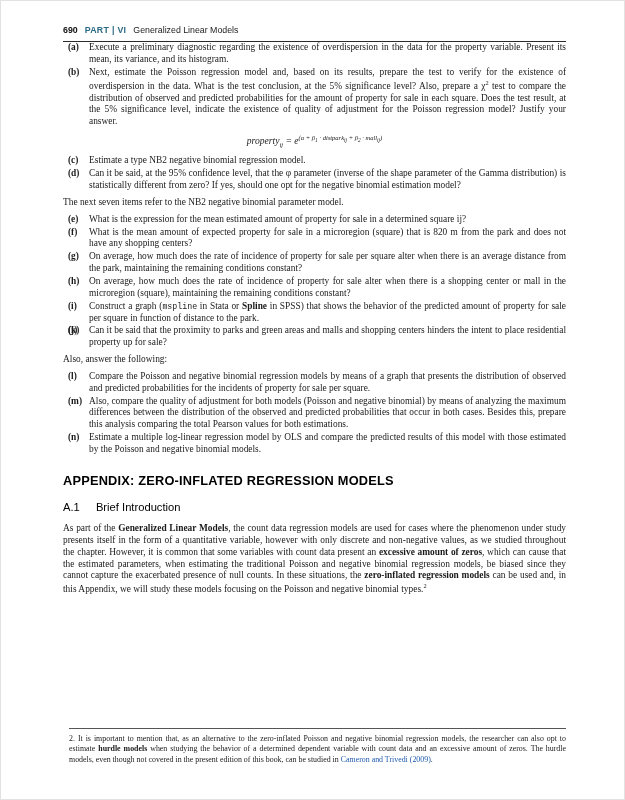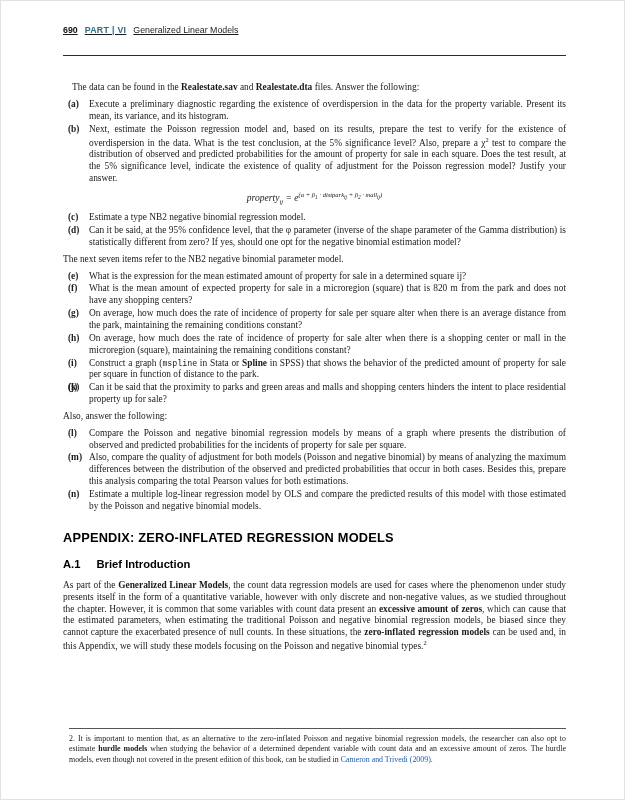--- a/index.html
+++ b/index.html
@@ -12,21 +12,21 @@
     font-size:9.4px; line-height:1.26; color:#1a1a1a;
     overflow:hidden;
     border:1px solid #e2e2e2;
   }
   
   .running-head {
     font-family:"Liberation Sans", sans-serif;
     font-size:8.8px;
     display:flex; align-items:baseline; gap:7px;
     border-bottom:1px solid #2b2b2b;
-    padding-bottom:19px; margin-bottom:26px;text-decoration:underline;
+    padding-bottom:5px; 
   }
   .page-num { font-weight:bold; color:#111; }
   .part-label { font-weight:bold; color:#2b6a84; letter-spacing:0.3px; }
   .chapter-title { color:#222; }
 
   .intro { margin:0 0 5px 0; text-indent:9px; text-align:justify; }
 
   .item { position:relative; padding-left:26px; margin:0 0 1px 0; text-align:justify; }
   .item .ilabel { position:absolute; left:5px; top:0; font-weight:bold; }
 
@@ -34,21 +34,21 @@
 
   .para { margin:5px 0 5px 0; text-align:justify; }
 
   .appendix-heading {
     font-family:Liberation Sans, sans-serif;
     font-weight:bold; font-size:12.8px; letter-spacing:0.2px;
     color:#000; margin:17px 0 11px 0;
   }
   .section-heading {
     font-family:"Liberation Sans", sans-serif;
-    font-weight:bold; font-size:11.2px; color:#000;
+    font-weight:normal; font-size:11.2px; color:#000;
     margin:0 0 9px 0;
   }
   .section-heading .sec-num { margin-right:13px; }
 
   .apara { margin:0; text-align:justify; }
 
   .footnote-block { position:absolute; left:68px; right:58px; bottom:34px; }
   .footnote-rule { border-top:1px solid #555; margin-bottom:5px; }
   .footnote { font-size:7.9px; line-height:1.32; margin:0; text-align:justify; color:#1a1a1a; }
   .footnote a.cite { color:#1f5bad; text-decoration:none; cursor:pointer; }
@@ -65,21 +65,20 @@
 <body>
 
 <div class="page">
 
   <header class="running-head">
     <span class="page-num">690</span>
     <span class="part-label">PART | VI</span>
     <span class="chapter-title">Generalized Linear Models</span>
   </header>
 
-  <p class="intro"><span>The data can be found in the </span><span class="run-b">Realestate.sav</span><span> and </span><span class="run-b">Realestate.dta</span><span> files. Answer the following:</span></p>
 
   <div class="item">
     <span class="ilabel">(a)</span>
     <span class="itext"><span>Execute a preliminary diagnostic regarding the existence of overdispersion in the data for the </span><span class="run-i">property</span><span> variable. Present its mean, its variance, and its histogram.</span></span>
   </div>
 
   <div class="item">
     <span class="ilabel">(b)</span>
     <span class="itext"><span>Next, estimate the Poisson regression model and, based on its results, prepare the test to verify for the existence of overdispersion in the data. What is the test conclusion, at the 5% significance level? Also, prepare a </span><span class="run-i">χ</span><span class="run-sup">2</span><span> test to compare the distribution of observed and predicted probabilities for the amount of property for sale in each square. Does the test result, at the 5% significance level, indicate the existence of quality of adjustment for the Poisson regression model? Justify your answer.</span></span>
   </div>
@@ -129,21 +128,21 @@
 
   <div class="item">
     <span class="ilabel">(k)</span>
     <span class="itext"><span>Can it be said that the proximity to parks and green areas and malls and shopping centers hinders the intent to place residential property up for sale?</span></span>
   </div>
 
   <p class="para">Also, answer the following:</p>
 
   <div class="item">
     <span class="ilabel">(l)</span>
-    <span class="itext"><span>Compare the Poisson and negative binomial regression models by means of a graph where presents the distribution of observed and predicted probabilities for the incidents of property for sale per square.</span></span>
+    <span class="itext"><span>Compare the Poisson and negative binomial regression models by means of a graph that presents the distribution of observed and predicted probabilities for the incidents of property for sale per square.</span></span>
   </div>
 
   <div class="item">
     <span class="ilabel">(m)</span>
     <span class="itext"><span>Also, compare the quality of adjustment for both models (Poisson and negative binomial) by means of analyzing the maximum differences between the distribution of the observed and predicted probabilities that occur in both cases. Besides this, prepare this analysis comparing the total Pearson values for both estimations.</span></span>
   </div>
 
   <div class="item">
     <span class="ilabel">(n)</span>
     <span class="itext"><span>Estimate a multiple log-linear regression model by OLS and compare the predicted results of this model with those estimated by the Poisson and negative binomial models.</span></span>

